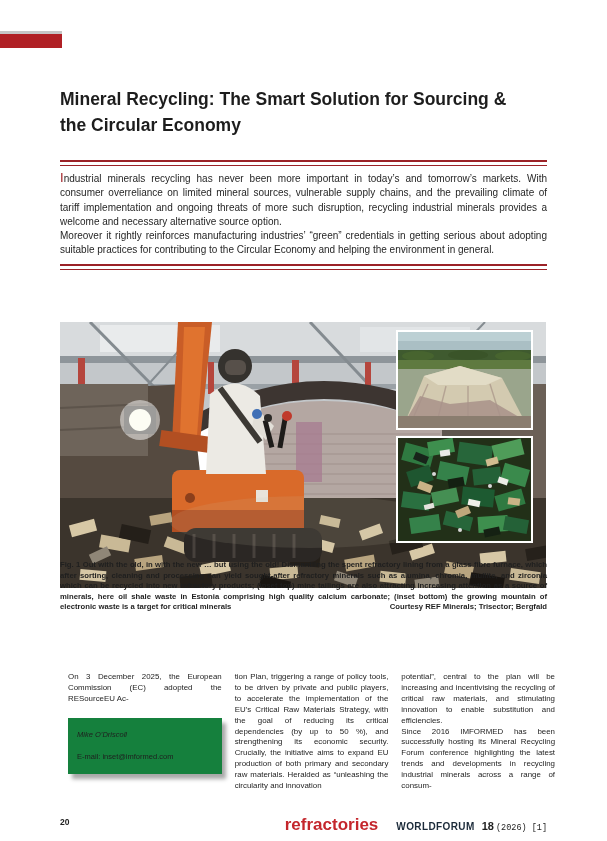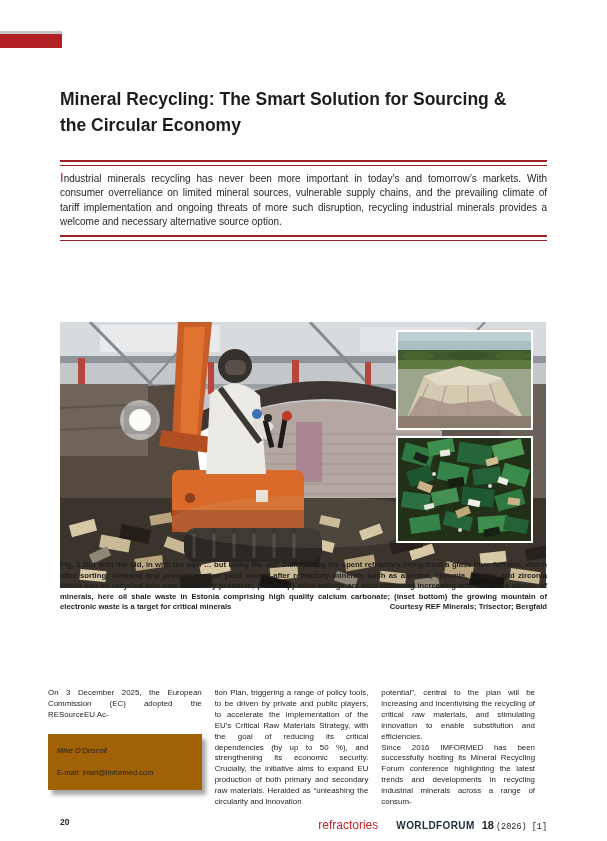--- a/index.html
+++ b/index.html
@@ -33,52 +33,53 @@
   .inset-top { left:336px; top:8px; width:137px; height:100px; }
   .inset-bottom { left:336px; top:114px; width:137px; height:107px; }
 
   
   .fig-caption { position:absolute; left:60px; top:560px; width:487px;
                  font-size:7.7px; font-weight:bold; line-height:10.6px;
                  text-align:justify; color:#1f1f1f; }
   .courtesy { position:absolute; right:0; bottom:0; font-weight:bold; }
 
   
-  .columns { position:absolute; left:48px; top:672px; width:487px; display:flex; gap:13px;margin-top:16px; }
+  .columns { position:absolute; left:68px; top:672px; width:487px; display:flex; gap:13px; }
   .col { flex:1; font-size:7.9px; line-height:10.9px; text-align:justify; color:#242424; }
   .col p { margin:0; }
 
   
-  .author-box { margin-top:13px; background:#a16207; box-shadow:4px 5px 4px #a8a8a8;
+  .author-box { margin-top:13px; background:#15803d; box-shadow:4px 5px 4px #a8a8a8;
                 padding:11px 9px 12px 9px; font-size:7.5px; line-height:11px; color:#1f1f1f;
                 text-align:left; }
   .author-name { font-style:italic; }
   .author-email { margin-top:11px; }
 
   
   .footer-left { position:absolute; left:60px; top:817px; font-size:8.5px; font-weight:bold; color:#222;text-align:center; }
   .footer-right { position:absolute; right:60px; top:815px; text-align:right; white-space:nowrap; }
-  .journal-name { color:#c4262c; font-weight:normal; font-size:12px; }
+  .journal-name { color:#c4262c; font-weight:bold; font-size:17px; }
   .journal-suffix { color:#1c2b3a; font-weight:bold; font-size:10px; letter-spacing:0.4px; margin-left:2px;padding-left:16px; }
   .issue-bold { font-weight:bold; font-size:11px; color:#222; margin-left:7px; }
   .issue-rest { font-size:8.5px; color:#222; margin-left:2px;font-family:Liberation Mono, monospace; }
 </style>
 </head>
 <body>
 
 <div class="page">
 
   <div class="kicker-bar"></div>
 
   <h1 class="title">Mineral Recycling: The Smart Solution for Sourcing &amp; the Circular Economy</h1>
 
   <div class="intro-block">
     <div class="dbl-rule"></div>
     <div class="intro-text">
       <p><span class="initial">I</span><span>ndustrial minerals recycling has never been more important in today’s and tomorrow’s markets. With consumer overreliance on limited mineral sources, vulnerable supply chains, and the prevailing climate of tariff implementation and ongoing threats of more such disruption, recycling industrial minerals provides a welcome and necessary alternative source option.</span></p>
+      <p>Moreover it rightly reinforces manufacturing industries’ “green” credentials in getting serious about adopting suitable practices for contributing to the Circular Economy and helping the environment in general.</p>
     </div>
     <div class="dbl-rule"></div>
   </div>
 
   <div class="figure">
     <svg class="mainphoto" viewBox="0 0 486 266" preserveAspectRatio="none">
 
       <g>
         <rect x="0" y="0" width="486" height="102" fill="#c3c7ca"></rect>
         <rect x="0" y="0" width="486" height="34" fill="#d8dbdd"></rect>

